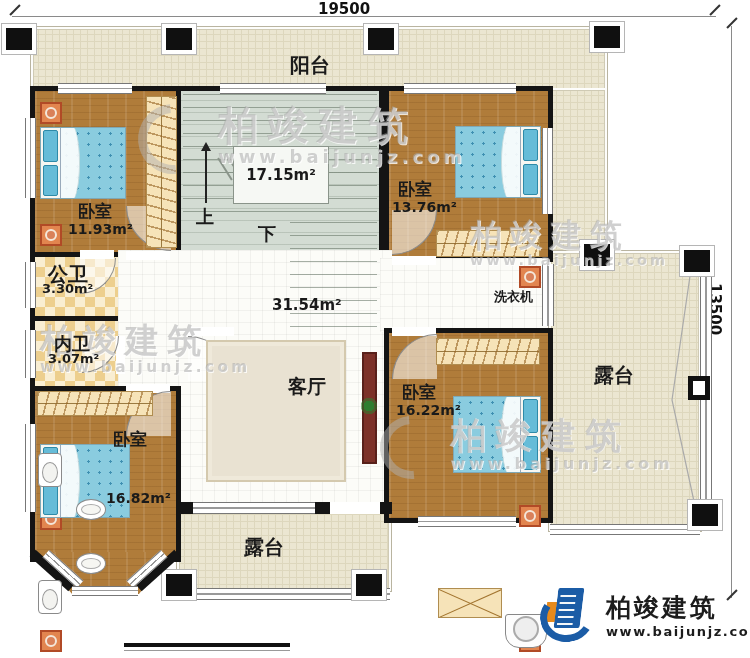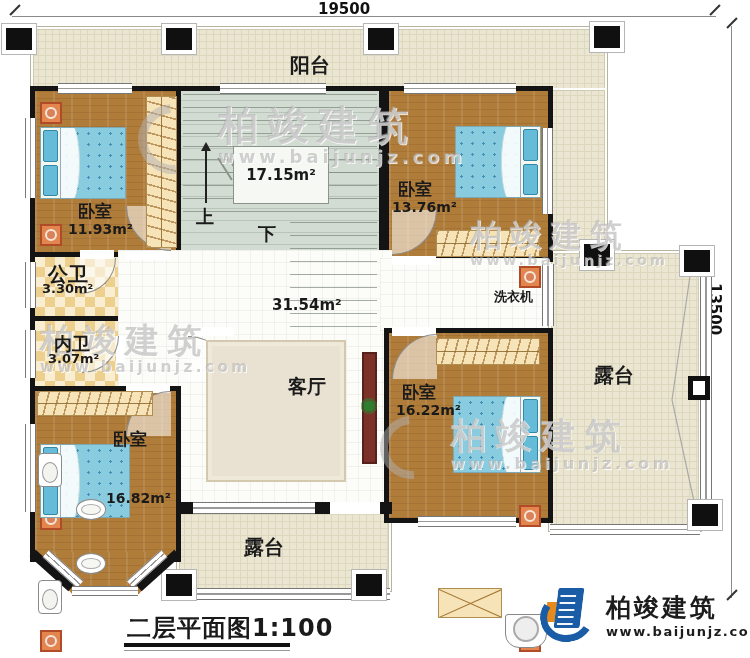--- a/index.html
+++ b/index.html
@@ -288,21 +288,20 @@
   <div class="abs lbl" style="left:272px;top:296px;font-size:15px;">31.54m²</div>
   <div class="abs lbl" style="left:288px;top:374px;font-size:19px;">客厅</div>
   <div class="abs lbl" style="left:494px;top:288px;font-size:13px;">洗衣机</div>
   <div class="abs lbl" style="left:113px;top:428px;font-size:17px;">卧室</div>
   <div class="abs lbl" style="left:106px;top:449px;font-size:14px;margin-top:41px;">16.82m²</div>
   <div class="abs lbl" style="left:402px;top:381px;font-size:17px;">卧室</div>
   <div class="abs lbl" style="left:396px;top:402px;font-size:14px;">16.22m²</div>
   <div class="abs lbl" style="left:594px;top:362px;font-size:20px;">露台</div>
   <div class="abs lbl" style="left:244px;top:534px;font-size:20px;">露台</div>
 
-  <div class="abs title" style="left:127px;top:612px;">二层平面图1:100</div>
   <div class="abs" style="left:124px;top:643px;width:166px;height:4px;background:#111;"></div>
   <div class="abs" style="left:124px;top:650px;width:166px;height:1px;background:#999;"></div>
 
   <div class="abs" style="left:540px;top:586px;display:flex;align-items:center;gap:8px;">
     <div style="position:relative;width:58px;height:58px;">
       <div class="abs bor" style="left:6px;top:16px;"></div>
       <div class="abs bbuild" style="left:16px;top:2px;"></div>
       <div class="abs bswoosh" style="left:0px;top:6px;"></div>
     </div>
     <div>

